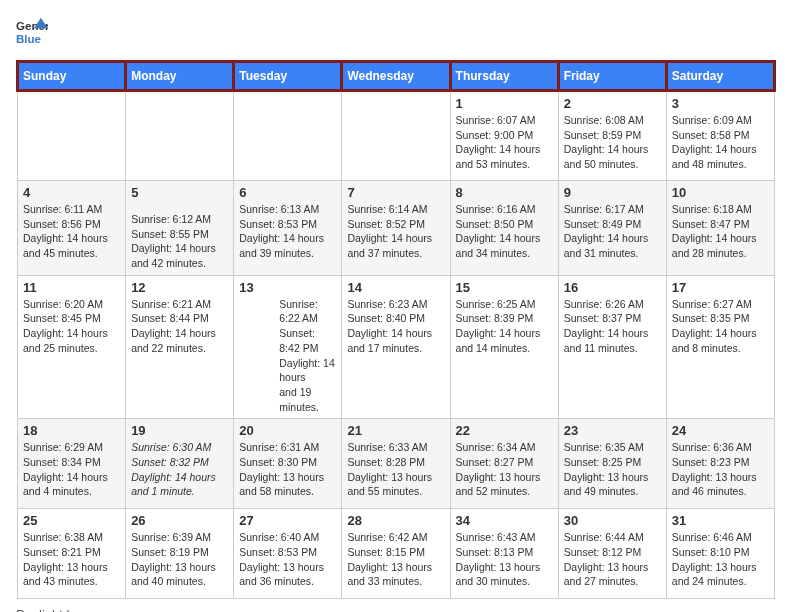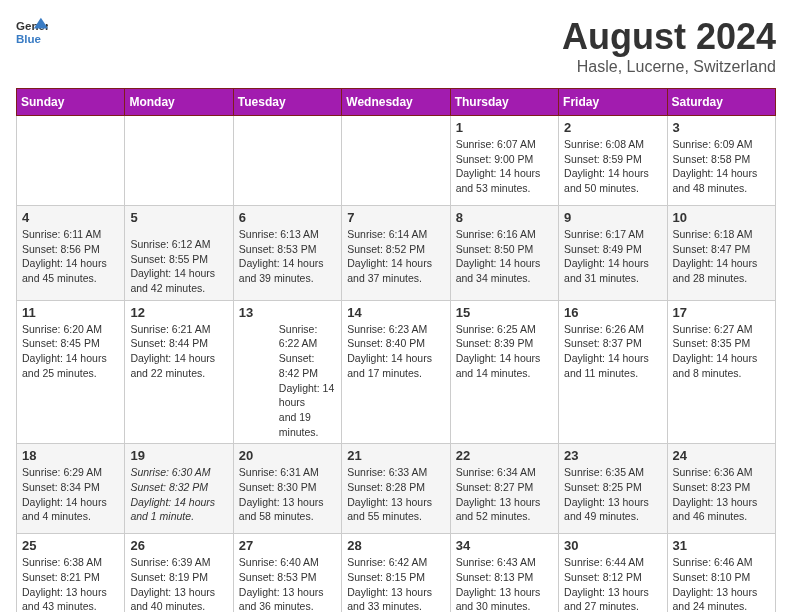--- a/index.html
+++ b/index.html
@@ -36,26 +36,26 @@
     .location-title {
       font-size: 16px;
       color: #555;
     }
     .calendar-table {
       width: 100%;
       border-collapse: collapse;
       font-size: 11px;
     }
     .calendar-table th {
-      background-color: #a21caf;
+      background-color: #3b82f6;
       color: #fff;
       padding: 6px 4px;
       text-align: left;
       font-size: 12px;
-      border: 1px solid #7f1d1d;
+      border: 3px solid #7f1d1d;
     }
     .calendar-table td {
       border: 1px solid #ccc;
       vertical-align: top;
       padding: 4px 5px;
       height: 90px;
       width: calc(100% / 7);
       background: #fff;
     }
     .calendar-table tr:nth-child(even) td {
@@ -85,24 +85,20 @@
 </head>
 <body>
 
 <div class="header-area">
   <div class="logo">
     <svg class="logo-icon" viewBox="0 0 36 36">
       <text x="0" y="16" font-size="13" font-weight="bold" fill="#333">General</text>
       <text x="0" y="30" font-size="13" font-weight="bold" fill="#3a7cc4">Blue</text>
       <polygon points="28,2 36,14 20,14" fill="#3a7cc4"></polygon>
     </svg>
-  </div>
-  <div class="title-area">
-    <div class="month-title">August 2024</div>
-    <div class="location-title">Hasle, Lucerne, Switzerland</div>
   </div>
 </div>
 
 <table class="calendar-table">
   <thead>
     <tr>
     <th>Sunday</th>
         <th>Monday</th>
         <th>Tuesday</th>
         <th>Wednesday</th>

